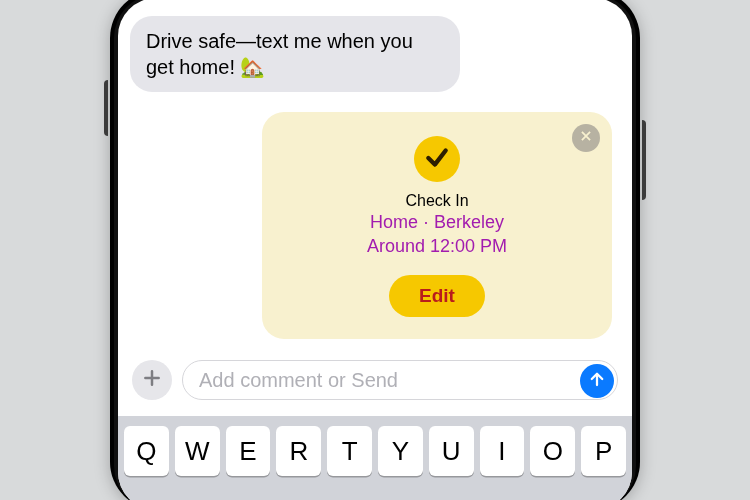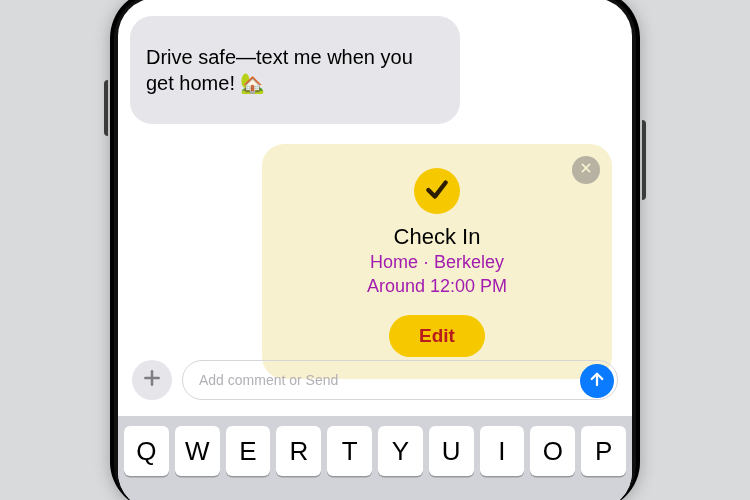--- a/index.html
+++ b/index.html
@@ -59,21 +59,21 @@
   .chat-area {
     padding: 0 10px 0 10px;
   }
 
   .bubble-in {
     display: inline-block;
     margin-top: 18px;
     margin-left: 2px;
     background: #e5e5ea;
     color: #000;
-    padding: 28px 16px;
+    padding: 12px 16px;
     border-radius: 22px;
     max-width: 330px;
     font-size: 20px;
     line-height: 1.3;
     position: relative;
   }
 
   .checkin-card {
     position: relative;
     margin: 20px 10px 0 auto;
@@ -111,21 +111,21 @@
   .check-badge svg { width: 26px; height: 26px; }
   .check-badge svg path {
     stroke: #2d1e00;
     stroke-width: 4;
     fill: none;
     stroke-linecap: round;
     stroke-linejoin: round;
   }
 
   .card-title {
-    font-size: 22px;
+    font-size: 16px;
     font-weight: 400;
     color: #000;
     margin-top: 6px;
   }
   .card-line {
     font-size: 18px;
     color: #a21caf;
     line-height: 1.35;
   }
 
@@ -167,21 +167,21 @@
     flex: 1;
     height: 40px;
     border: 1.5px solid #d6d6da;
     border-radius: 22px;
     padding: 0 42px 0 16px;
     position: relative;
     display: flex;
     align-items: center;
   }
   .text-field .ph {
-    font-size: 14px;
+    font-size: 20px;
     color: #b0b0b6;
   }
   .send-btn {
     position: absolute;
     right: 3px;
     top: 3px;
     width: 34px;
     height: 34px;
     border-radius: 50%;
     background: #0a7aff;

